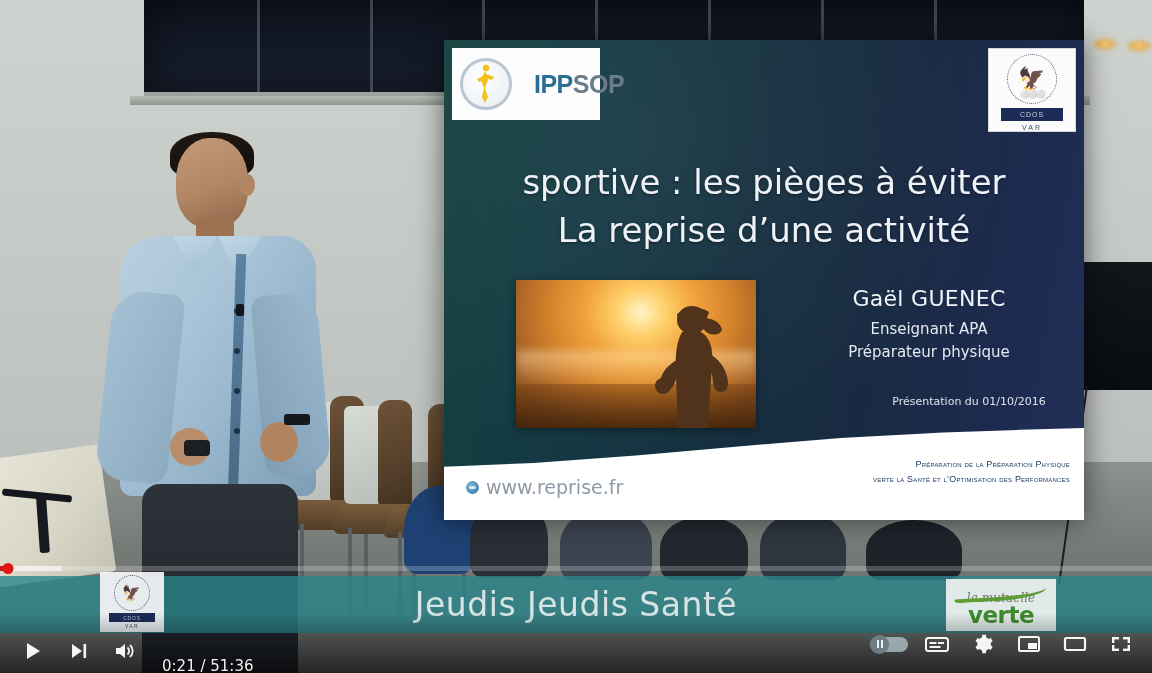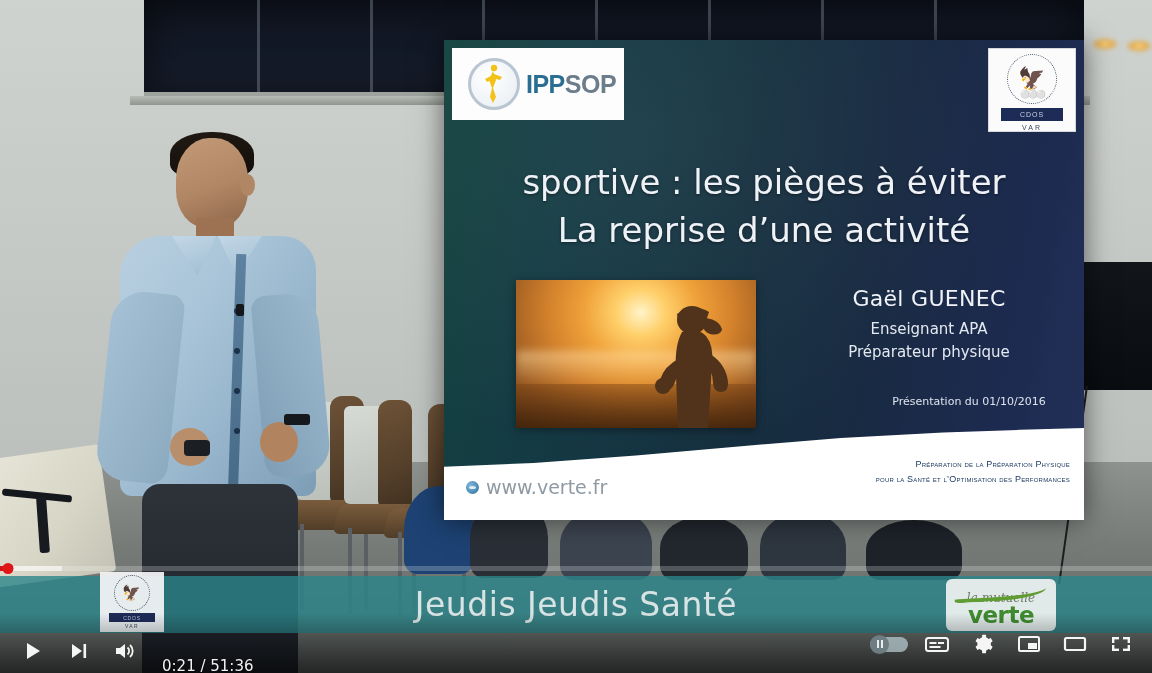--- a/index.html
+++ b/index.html
@@ -185,22 +185,22 @@
     box-shadow:0 0 26px rgba(0,0,0,.55);
     overflow:hidden;
   }
   .slide-glow {
     position:absolute; inset:0;
     background:radial-gradient(ellipse at 30% 20%, rgba(255,255,255,.06), rgba(0,0,0,0) 60%);
     pointer-events:none;
   }
   
   .logo-box {
-    position:absolute; left:8px; top:8px; width:172px; height:72px;
-    background:#fdfdfd; display:flex; align-items:center; gap:4px; padding:0 14px;
+    position:absolute; left:8px; top:8px; width:148px; height:72px;
+    background:#fdfdfd; display:flex; align-items:center; gap:20px; padding:0 6px;
   }
   .logo-mark { position:relative; width:56px; height:56px; flex:0 0 56px; }
   .logo-ring {
     position:absolute; inset:2px; border-radius:50%;
     border:3px solid #b9c6d2;
     background:radial-gradient(circle at 40% 35%,#ffffff 0%,#eef2f6 70%,#dfe6ec 100%);
   }
   .logo-runner {
     position:absolute; left:17px; top:8px; width:20px; height:40px;
   }
@@ -332,21 +332,21 @@
   .bl-bar {
     margin-top:2px; width:46px; height:9px; background:#1d2b57;
     color:#b9c4dc; font-size:5px; letter-spacing:.8px;
     display:flex; align-items:center; justify-content:center;
   }
   .bl-sub { font-size:5px; letter-spacing:1.4px; color:#3c475c; margin-top:1px; }
 
   .banner-logo-right {
     position:absolute; right:96px; top:3px; width:110px; height:52px;
     background:rgba(248,248,246,.88);
-    display:flex; flex-direction:column; align-items:center; justify-content:center;border-radius:6px;
+    display:flex; flex-direction:column; align-items:center; justify-content:center;
   }
   .mv-swoosh {
     position:absolute; left:8px; top:4px; width:92px; height:18px;
     border-bottom:4px solid #5f9c31;
     border-radius:0 0 60% 10%;
     transform:rotate(-3deg);
   }
   .mv-line1 {
     font-size:12px; color:#6f7a6a; margin-top:6px;
     font-family:"DejaVu Serif", serif; font-style:italic;
@@ -544,25 +544,25 @@
         <div class="speaker-name">Gaël GUENEC</div>
         <div class="speaker-role">Enseignant APA</div>
         <div class="speaker-role">Préparateur physique</div>
       </div>
 
       <div class="slide-date">Présentation du 01/10/2016</div>
 
       <div class="slide-footer"></div>
       <div class="footer-url">
         <span class="url-dot"></span>
-        <span>www.verte.fr</span>
+        <span>www.reprise.fr</span>
       </div>
       <div class="footer-tag">
         <div>Préparation de la Préparation Physique</div>
-        <div>pour la Santé et l’Optimisation des Performances</div>
+        <div>verte la Santé et l’Optimisation des Performances</div>
       </div>
     </div>
   </div>
 
   <div id="banner">
     <div class="banner-logo-left">
       <div class="bl-emblem">🦅</div>
       <div class="bl-bar">CDOS</div>
       <div class="bl-sub">VAR</div>
     </div>

